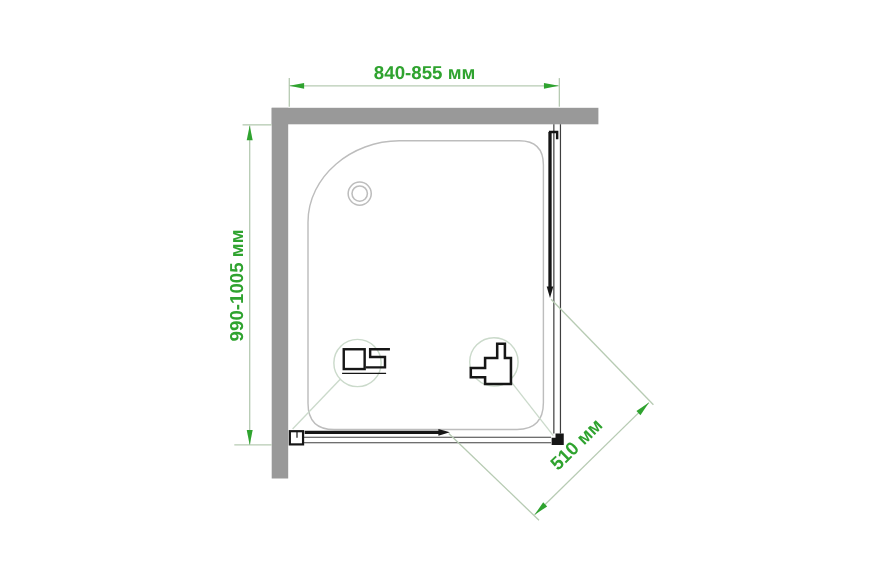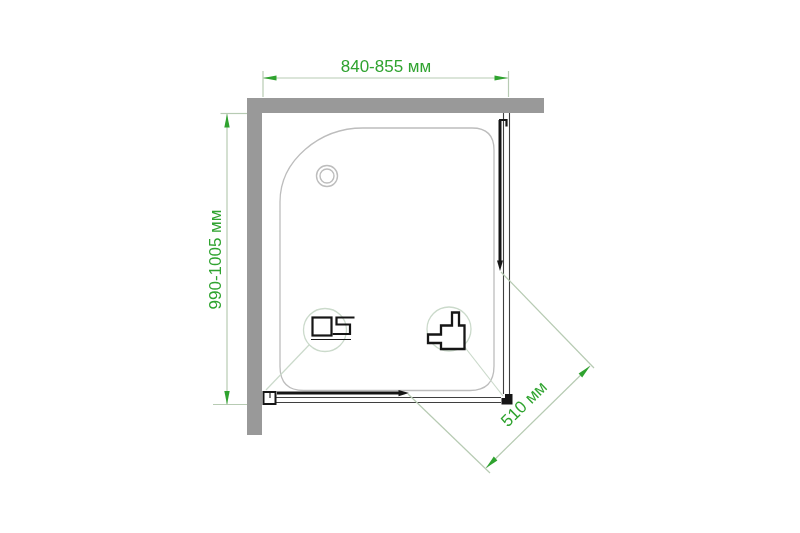--- a/index.html
+++ b/index.html
@@ -6,21 +6,21 @@
     --background:#ffffff;
     --wall-gray:#999999;
     --tray-outline:#bdbdbd;
     --profile-dark:#161616;
     --track-line:#3f3f3f;
     --dimension-green:#2fa32f;
     --dimension-line-pale:#b7cbb3;
     --callout-stroke:#cbdacb;
   }
   html,body{margin:0;padding:0;background:var(--background);}
-  .stage{width:716px;height:533px;position:relative;background:var(--background);overflow:hidden;}
+  .stage{width:716px;height:533px;position:relative;background:var(--background);overflow:hidden;font-weight:bold;}
   svg{display:block;}
   .wall{fill:var(--wall-gray);stroke:none;}
   .tray{fill:none;stroke:var(--tray-outline);stroke-width:1.3;}
   .drain{fill:none;stroke:var(--tray-outline);stroke-width:1.4;}
   .track{fill:none;stroke:var(--track-line);stroke-width:1.1;}
   .door{fill:none;stroke:var(--profile-dark);stroke-width:3;}
   .door-thin{fill:none;stroke:var(--profile-dark);stroke-width:2.2;}
   .door-arrow{fill:var(--profile-dark);stroke:none;}
   .block{fill:#ffffff;stroke:var(--profile-dark);stroke-width:2;}
   .block-solid{fill:var(--profile-dark);stroke:none;}

